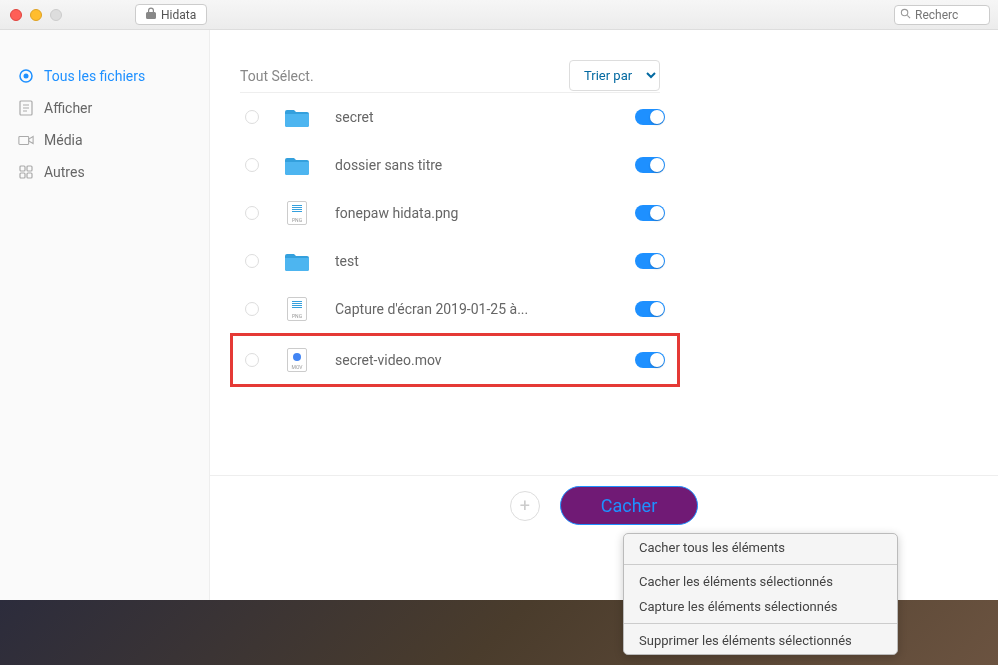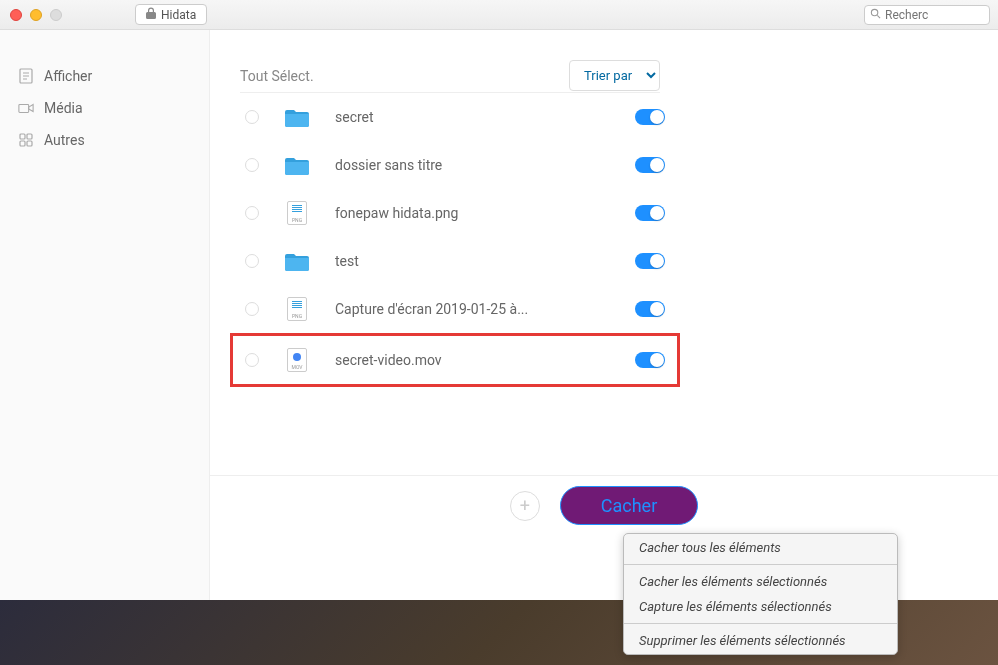--- a/index.html
+++ b/index.html
@@ -48,21 +48,21 @@
       display: flex;
       align-items: flex-end;
       gap: 5px;
       font-size: 12px;
       color: #555;
     }
     .search-box {
       position: absolute;
       right: 8px;
       top: 5px;
-      width: 126px;
+      width: 96px;
       height: 20px;
       border: 1px solid #ccc;
       border-radius: 4px;
       display: flex;
       align-items: center;
       padding: 0 5px;
       font-size: 12px;
       color: #999;
       gap: 4px;
       background: #fff;
@@ -265,21 +265,20 @@
       border: 1px solid #bbb;
       border-radius: 5px;
       box-shadow: 0 2px 10px rgba(0,0,0,0.2);
       font-size: 13px;
       color: #444;
       z-index: 10;
     }
     .context-menu-item {
       padding: 5px 15px;
       cursor: pointer;
-      font-style: italic;
     }
     .context-menu-divider {
       height: 1px;
       background: #ccc;
       margin: 3px 0;
     }
     .context-menu-group-first {
       padding-top: 6px;
     }
     .context-menu-group-last {
@@ -333,20 +332,29 @@
             <line x1="8" y1="8" x2="11" y2="11" stroke="#999" stroke-width="1.2"></line>
           </svg>
       </span>
       <input type="text" placeholder="Recherc" style="">
     </div>
   </div>
 
   <div class="main">
 
     <div class="sidebar">
+      <div class="sidebar-item active">
+        <span class="sidebar-icon">
+          <svg width="16" height="16" viewBox="0 0 16 16">
+              <circle cx="8" cy="8" r="6" stroke="#1e90ff" stroke-width="1.5" fill="none"></circle>
+              <circle cx="8" cy="8" r="2.5" fill="#1e90ff"></circle>
+            </svg>
+        </span>
+        <span>Tous les fichiers</span>
+      </div>
       <div class="sidebar-item">
         <span class="sidebar-icon">
           <svg width="14" height="16" viewBox="0 0 14 16">
               <rect x="1" y="1" width="12" height="14" rx="1" stroke="#aaa" stroke-width="1.2" fill="none"></rect>
               <line x1="4" y1="5" x2="10" y2="5" stroke="#aaa" stroke-width="1"></line>
               <line x1="4" y1="8" x2="10" y2="8" stroke="#aaa" stroke-width="1"></line>
               <line x1="4" y1="11" x2="8" y2="11" stroke="#aaa" stroke-width="1"></line>
             </svg>
         </span>
         <span>Afficher</span>

